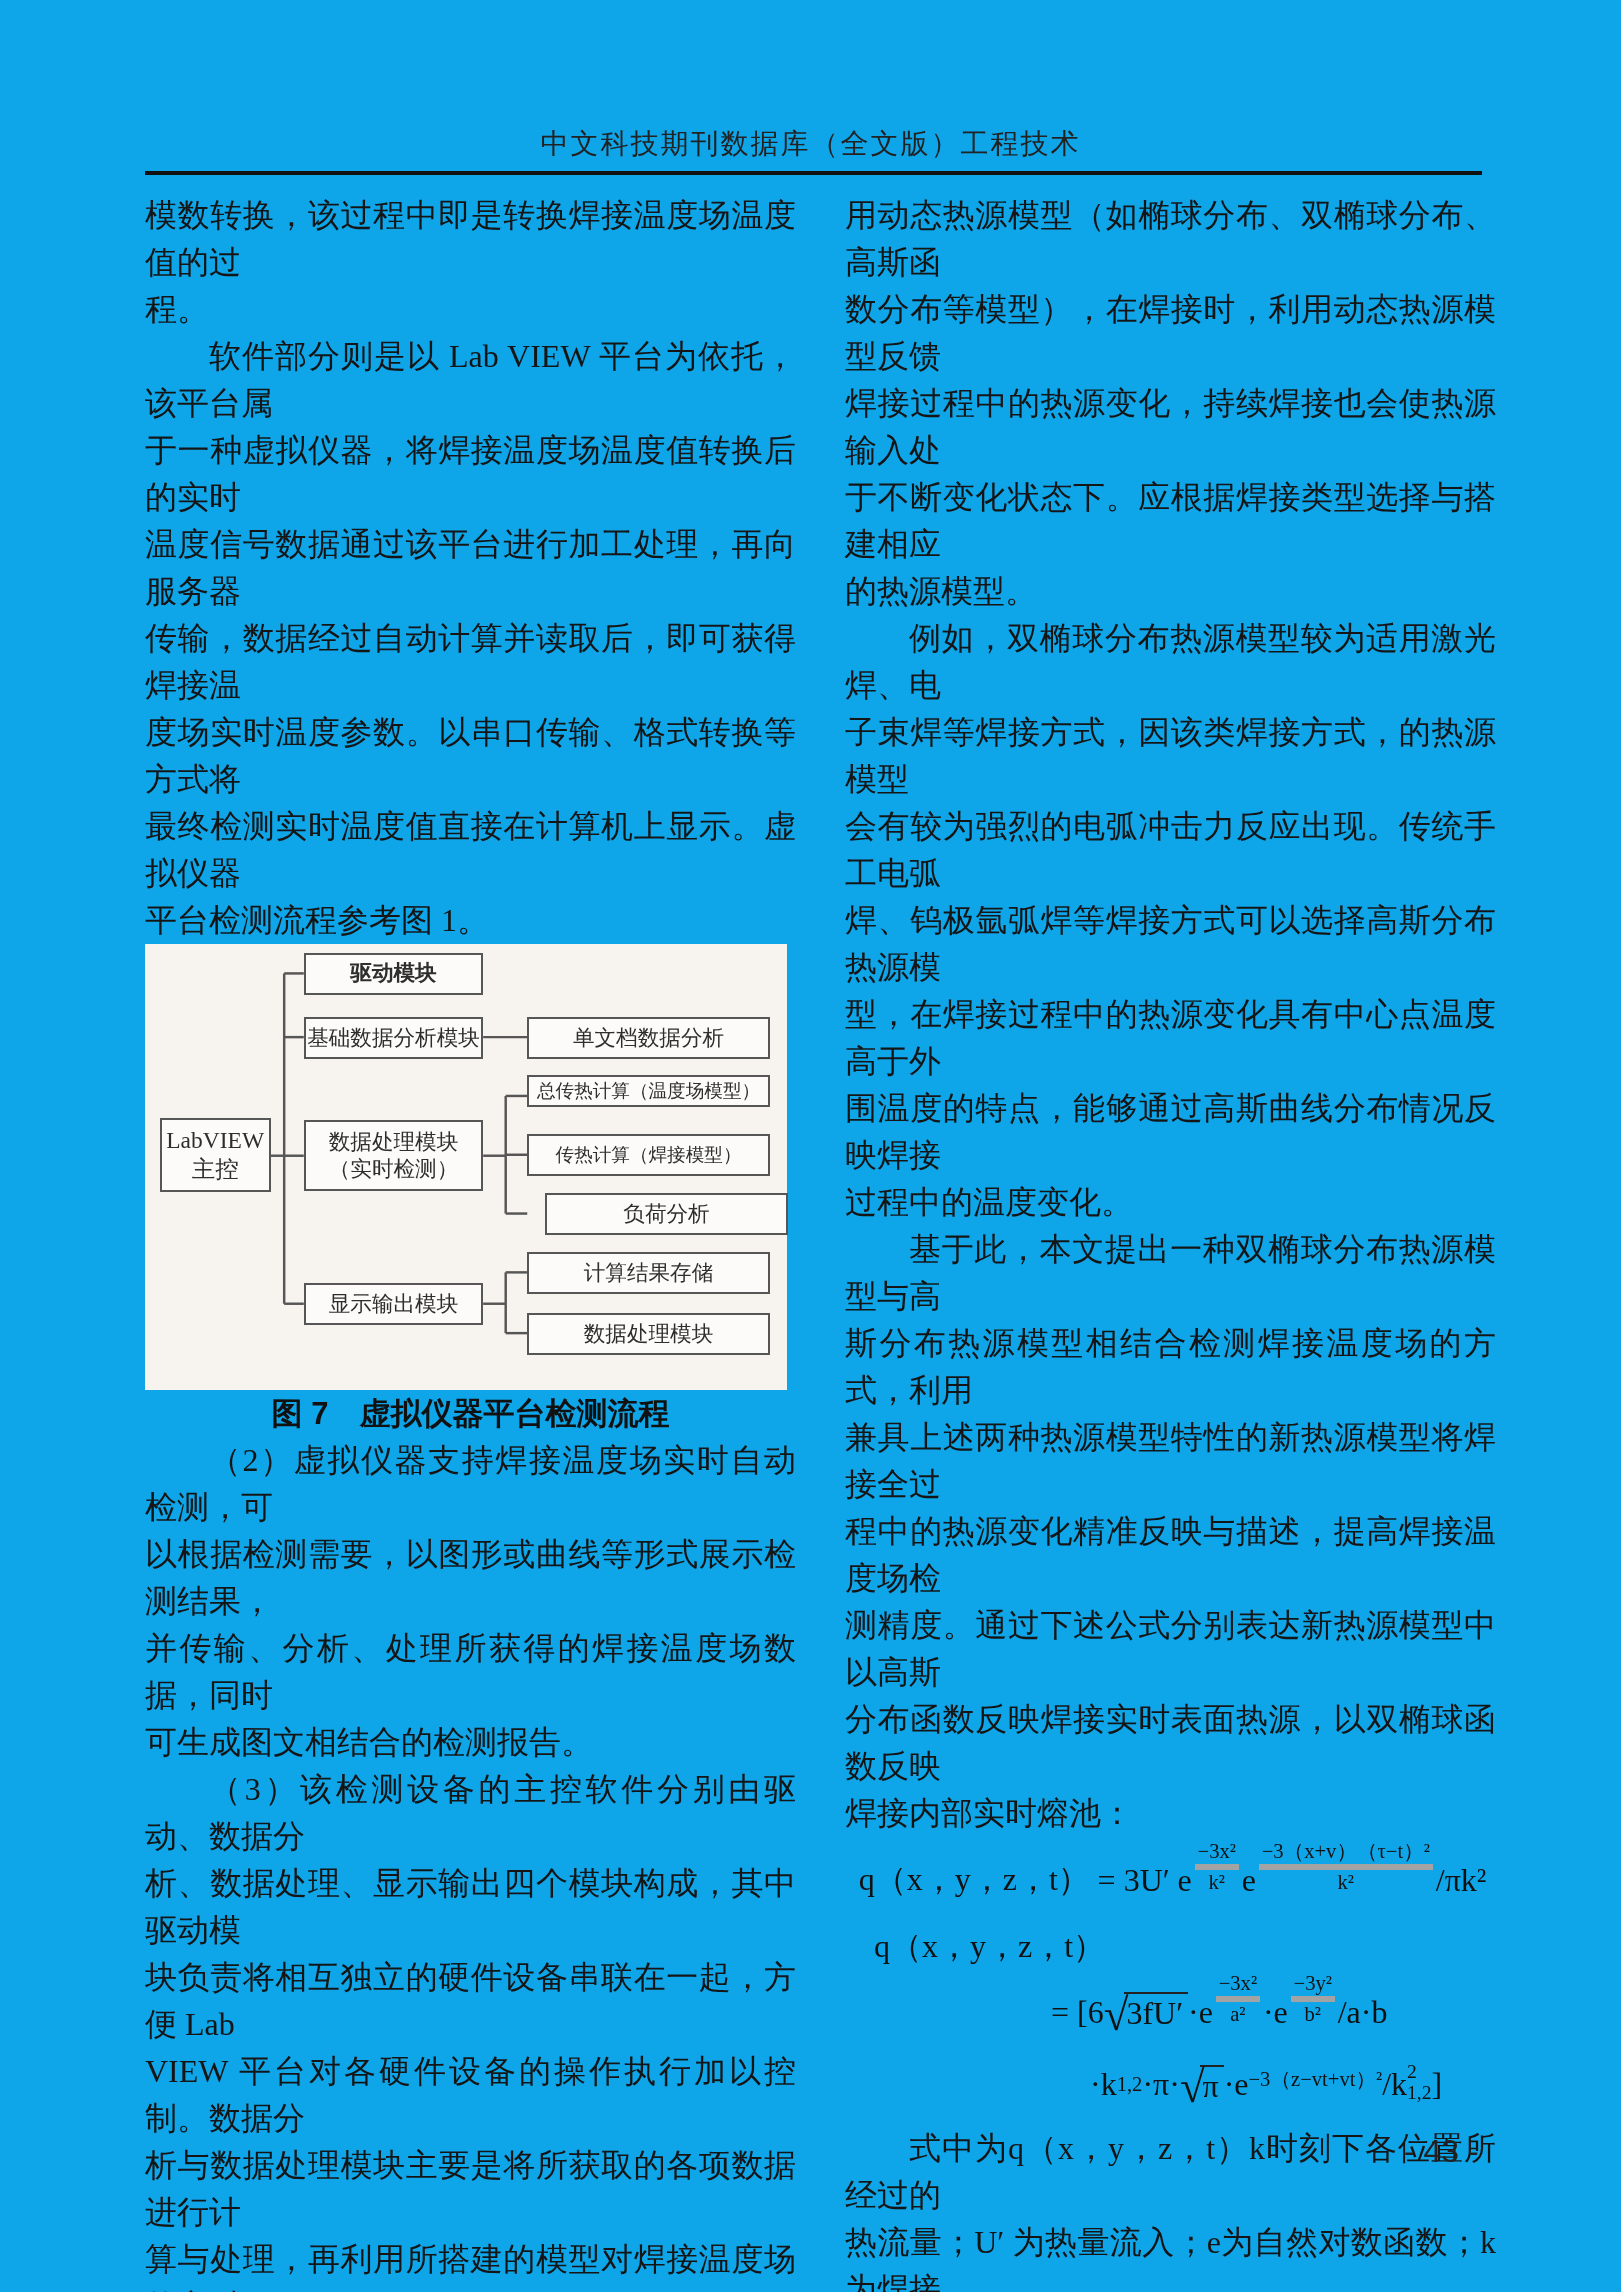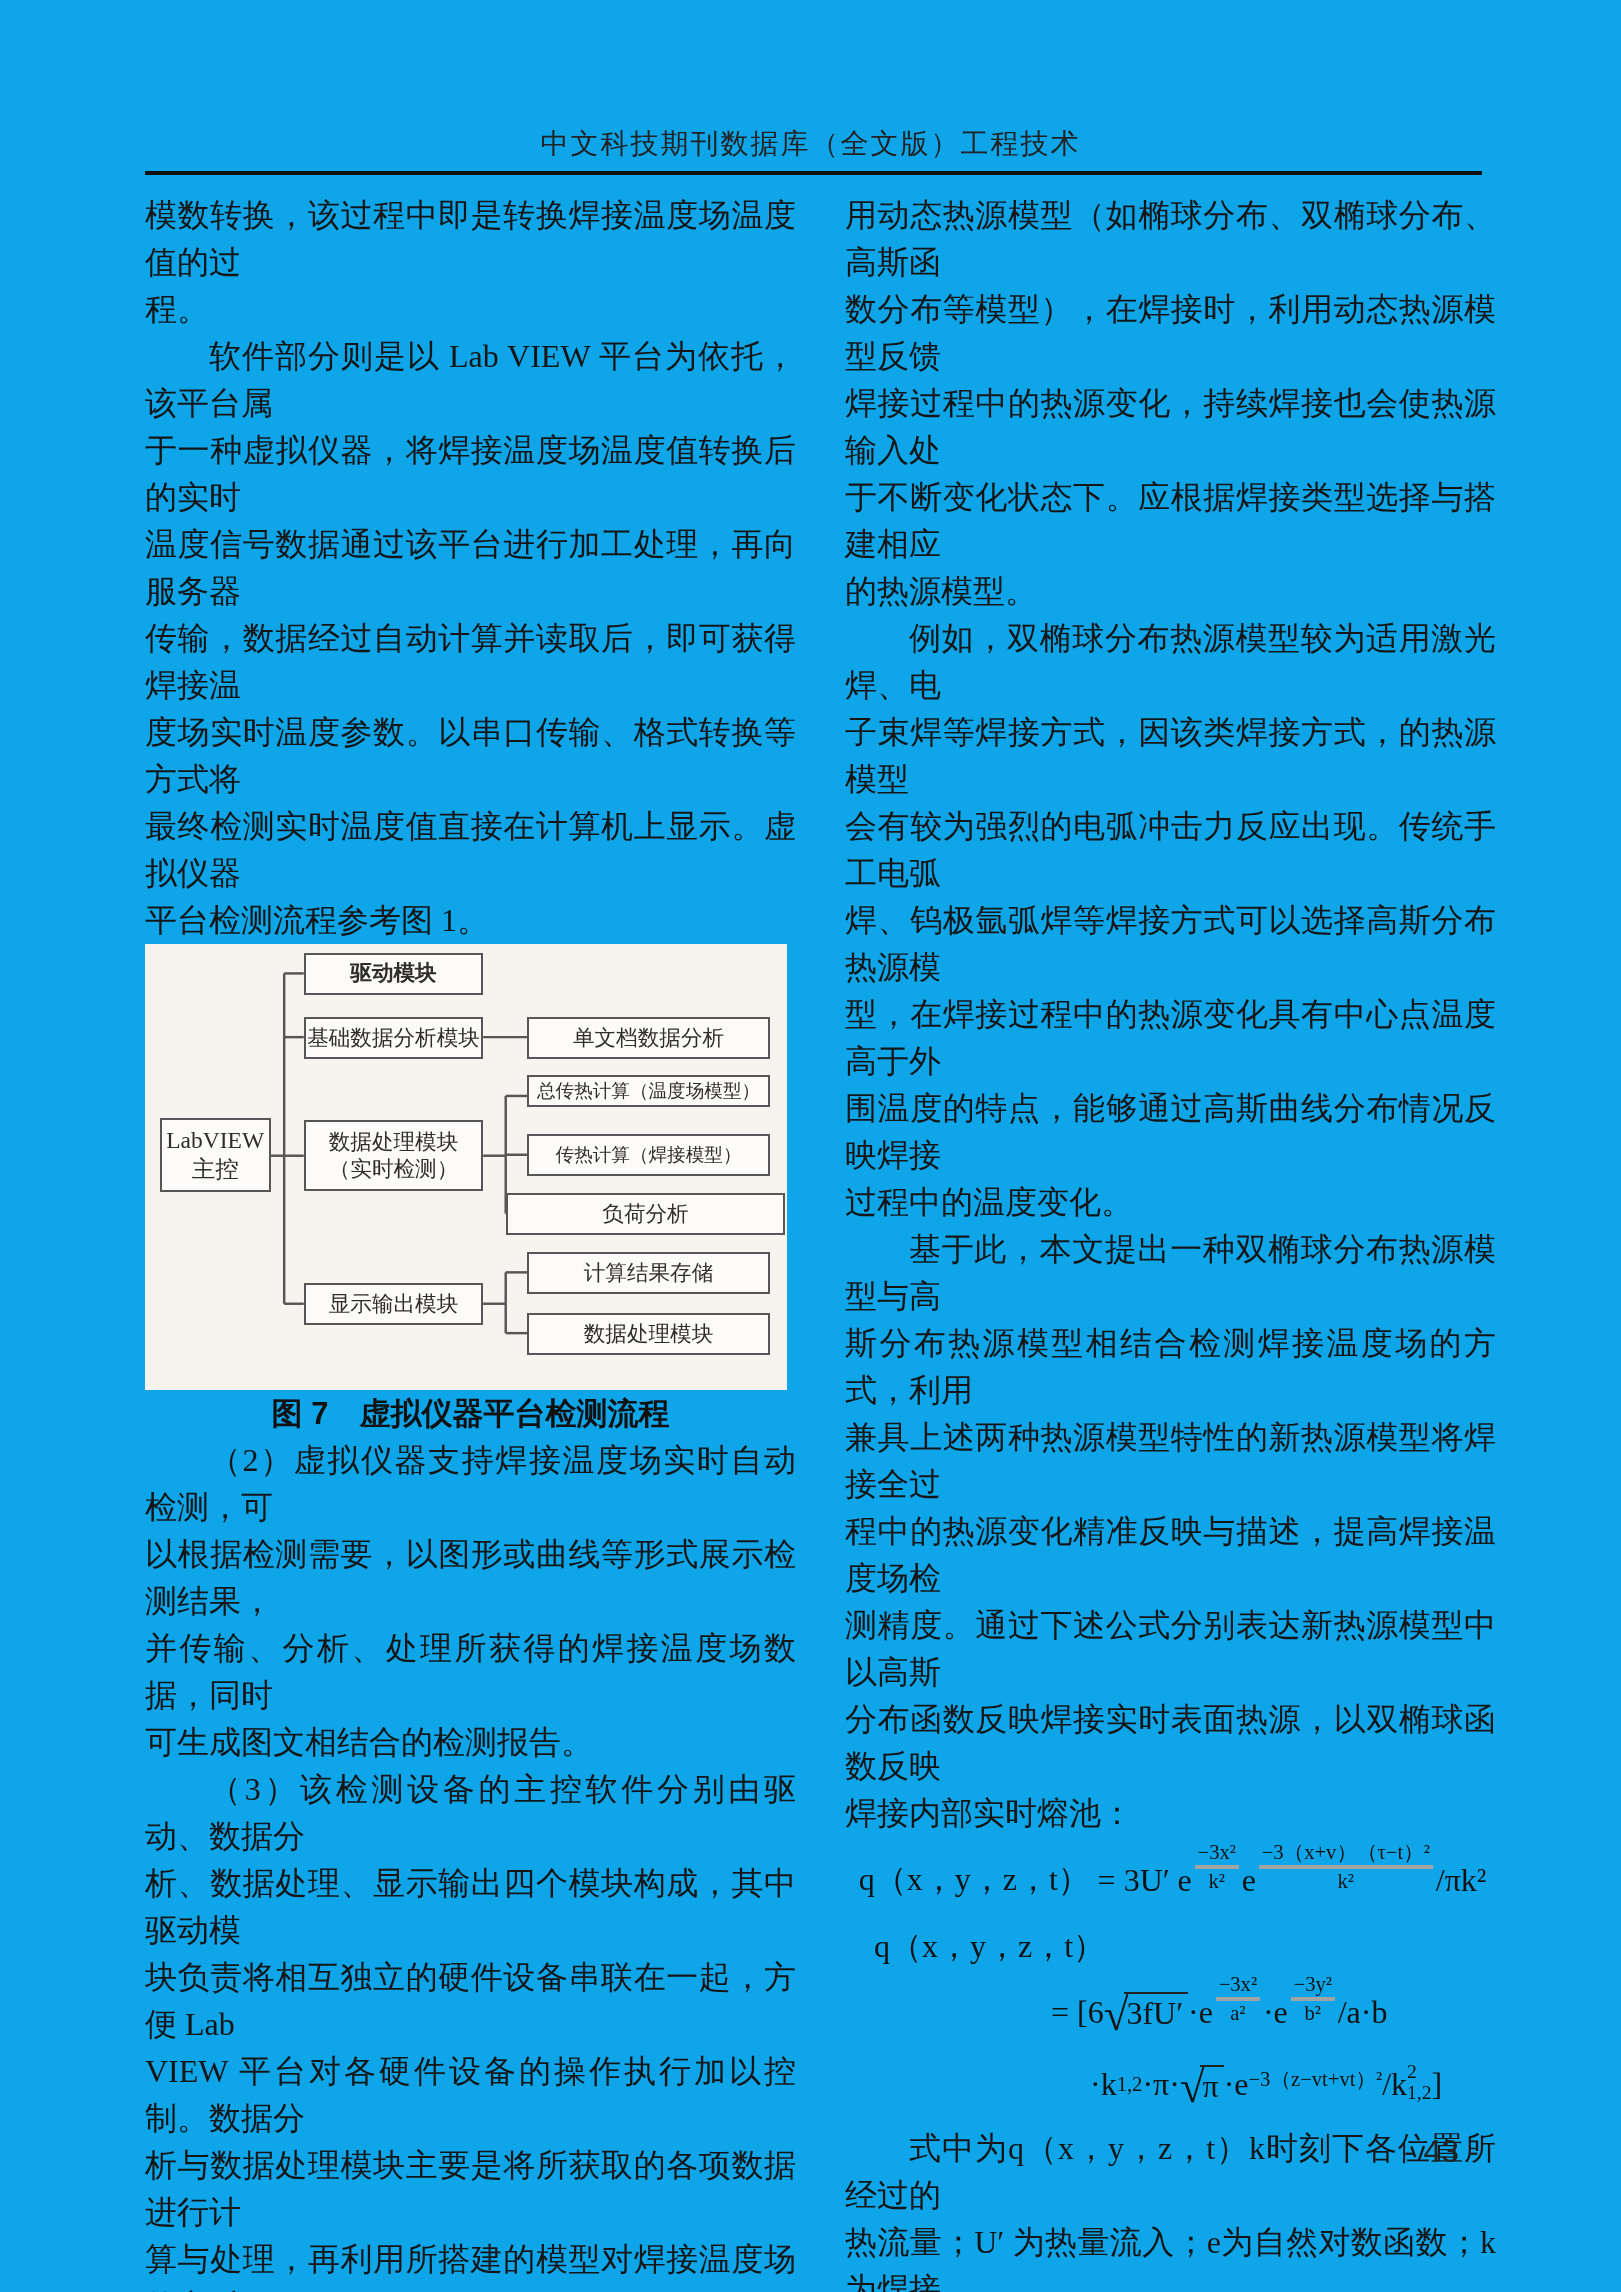--- a/index.html
+++ b/index.html
@@ -24,21 +24,21 @@
         color:#2e2e2e;white-space:pre-line;line-height:1.25;}
   
   .formula{font-size:32px;color:#111;white-space:nowrap;}
   .f1{padding-left:13.7px;height:86px;display:flex;align-items:center;}
   .f2a{height:47px;line-height:47px;padding-left:29px;}
   .f2b{height:84px;display:flex;align-items:center;padding-left:206px;}
   .f2c{height:61px;display:flex;align-items:center;padding-left:245px;}
   .efrac{display:inline-flex;flex-direction:column;align-items:center;
          font-size:20.6px;line-height:1.18;vertical-align:13.7px;margin:0 2.9px;
          position:relative;top:-13.7px;}
-  .efrac .num{border-bottom:4px solid #a3a3a3;padding:0 2.9px 1px 2.9px;}
+  .efrac .num{border-bottom:6px solid #a3a3a3;padding:0 2.9px 1px 2.9px;}
   .fsp{margin:0 7.8px;}
   .radsign{font-size:45px;line-height:0;position:relative;top:2.9px;}
   .radbody{border-top:2.9px solid #222;margin-left:-4.9px;padding:1px 4.9px 0 2.9px;}
   .fsup{font-size:20.6px;vertical-align:13.7px;position:relative;top:-5.9px;}
   .fsub{font-size:20.6px;vertical-align:-7.8px;}
   .supsub{display:inline-flex;flex-direction:column;font-size:19.6px;line-height:1.05;
           vertical-align:middle;position:relative;top:-2px;text-align:left;}
   .pl{white-space:pre-line;}
   .footer{position:absolute;left:1404px;top:2133px;font-size:32px;color:#222;
           font-family:"Liberation Sans","DejaVu Sans",sans-serif;}
@@ -85,21 +85,21 @@
       </svg>
       <div class="fbox" style="left:14.7px;top:174px;width:111px;height:74px;font-size:23.5px;">LabVIEW
 主控</div>
       <div class="fbox" style="left:159px;top:8.8px;width:179px;height:42px;font-size:21.6px;font-weight:bold;">驱动模块</div>
       <div class="fbox" style="left:159px;top:73px;width:179px;height:42px;font-size:21.6px;">基础数据分析模块</div>
       <div class="fbox" style="left:382px;top:73px;width:243px;height:42px;font-size:21.6px;">单文档数据分析</div>
       <div class="fbox" style="left:382px;top:131px;width:243px;height:32px;font-size:18.6px;">总传热计算（温度场模型）</div>
       <div class="fbox" style="left:159px;top:176px;width:179px;height:71px;font-size:21.6px;">数据处理模块
 （实时检测）</div>
       <div class="fbox" style="left:382px;top:190px;width:243px;height:42px;font-size:18.6px;">传热计算（焊接模型）</div>
-      <div class="fbox" style="left:361px;top:249px;width:279px;height:42px;font-size:21.6px;">负荷分析</div>
+      <div class="fbox" style="left:400px;top:249px;width:243px;height:42px;font-size:21.6px;">负荷分析</div>
       <div class="fbox" style="left:382px;top:308px;width:243px;height:42px;font-size:21.6px;">计算结果存储</div>
       <div class="fbox" style="left:159px;top:339px;width:179px;height:42px;font-size:21.6px;">显示输出模块</div>
       <div class="fbox" style="left:382px;top:369px;width:243px;height:42px;font-size:21.6px;">数据处理模块</div>
     </div>
     <p class="cap">图 7　虚拟仪器平台检测流程</p>
 
     <p class="body ind">（2）虚拟仪器支持焊接温度场实时自动检测，可
 以根据检测需要，以图形或曲线等形式展示检测结果，
 并传输、分析、处理所获得的焊接温度场数据，同时
 可生成图文相结合的检测报告。</p>

